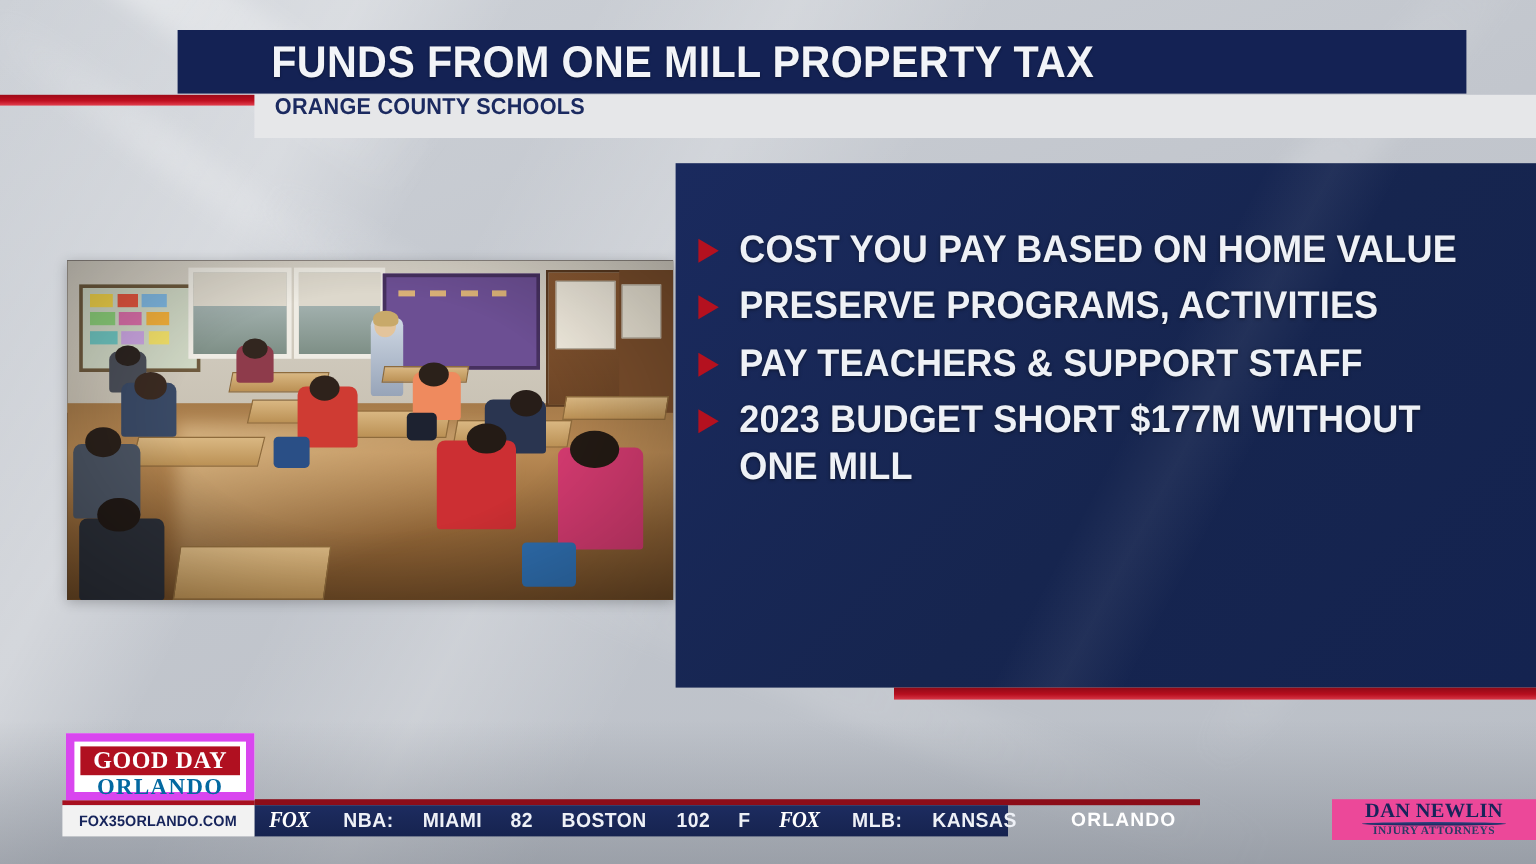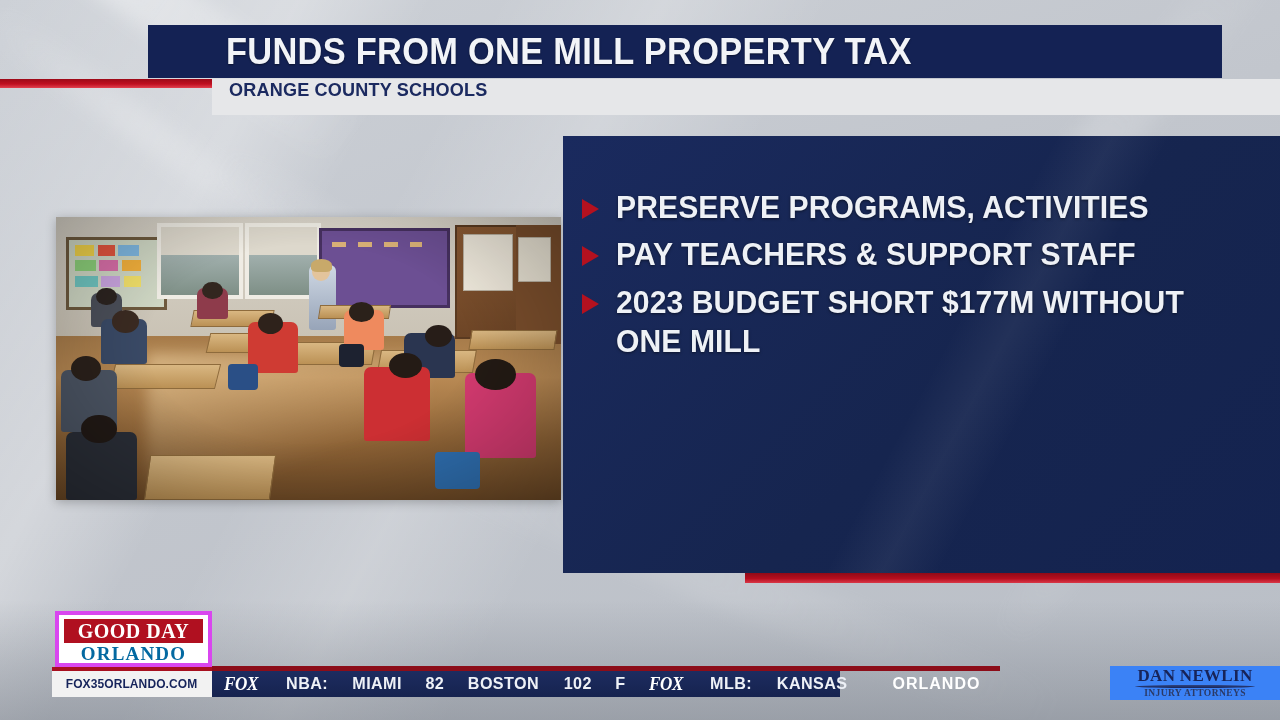--- a/index.html
+++ b/index.html
@@ -163,21 +163,21 @@
     left: 745px; top: 573px; width: 535px; height: 10px;
     background: linear-gradient(180deg,#8f0a17 0%, #b60e1e 55%, #d93747 100%);
     z-index: 6;
   }
 
   
   .gdo {
     position: absolute;
     left: 55px; top: 611px; width: 157px; height: 56px;
     background: #ffffff;
-    border: 4px solid #d946ef;
+    border: 7px solid #d946ef;
     z-index: 8;
     padding: 4px 5px;
   }
   .gdo-red {
     background: #b01020;
     height: 24px;
     display: flex; align-items: center; justify-content: center;
   }
   .gdo-red span {
     color: #fff; font-family: "Liberation Serif", serif;
@@ -236,21 +236,21 @@
   .tk-sep {
     width: 2px; height: 20px; background: #8b93ad; margin: 0 6px;
   }
   .tk-sports {
     color: #ffffff; font-size: 16px; font-weight: 700;
     letter-spacing: 1px; padding: 0 20px;
   }
   .newlin {
     position: absolute;
     left: 1110px; top: 666px; width: 170px; height: 34px;
-    background: #3b82f6;
+    background: #ec4899;
     z-index: 8;
     display: flex; flex-direction: column;
     align-items: center; justify-content: center;
   }
   .newlin-top {
     color: #17245a; font-family: "Liberation Serif", serif;
     font-weight: 700; font-size: 17px; letter-spacing: .3px; line-height: 1;
   }
   .newlin-rule {
     width: 120px; height: 3px; margin: 1px 0 1px 0;
@@ -355,20 +355,24 @@
 
     <div class="cls bag" style="left:56%;top:45%;width:5%;height:8%;background:#1d2230;"></div>
     <div class="cls bag" style="left:75%;top:83%;width:9%;height:13%;background:#2f6fb0;"></div>
     <div class="cls bag" style="left:34%;top:52%;width:6%;height:9%;background:#2a4f86;"></div>
 
     <div class="blurfx"></div>
     <div class="vignette"></div>
   </div>
 
   <div class="bullet-panel">
+    <div class="bullet-row">
+      <span class="bullet-arrow"></span>
+      <span class="bullet-text">COST YOU PAY BASED ON HOME VALUE</span>
+    </div>
     <div class="bullet-row">
       <span class="bullet-arrow"></span>
       <span class="bullet-text">PRESERVE PROGRAMS, ACTIVITIES</span>
     </div>
     <div class="bullet-row">
       <span class="bullet-arrow"></span>
       <span class="bullet-text">PAY TEACHERS &amp; SUPPORT STAFF</span>
     </div>
     <div class="bullet-row">
       <span class="bullet-arrow"></span>

